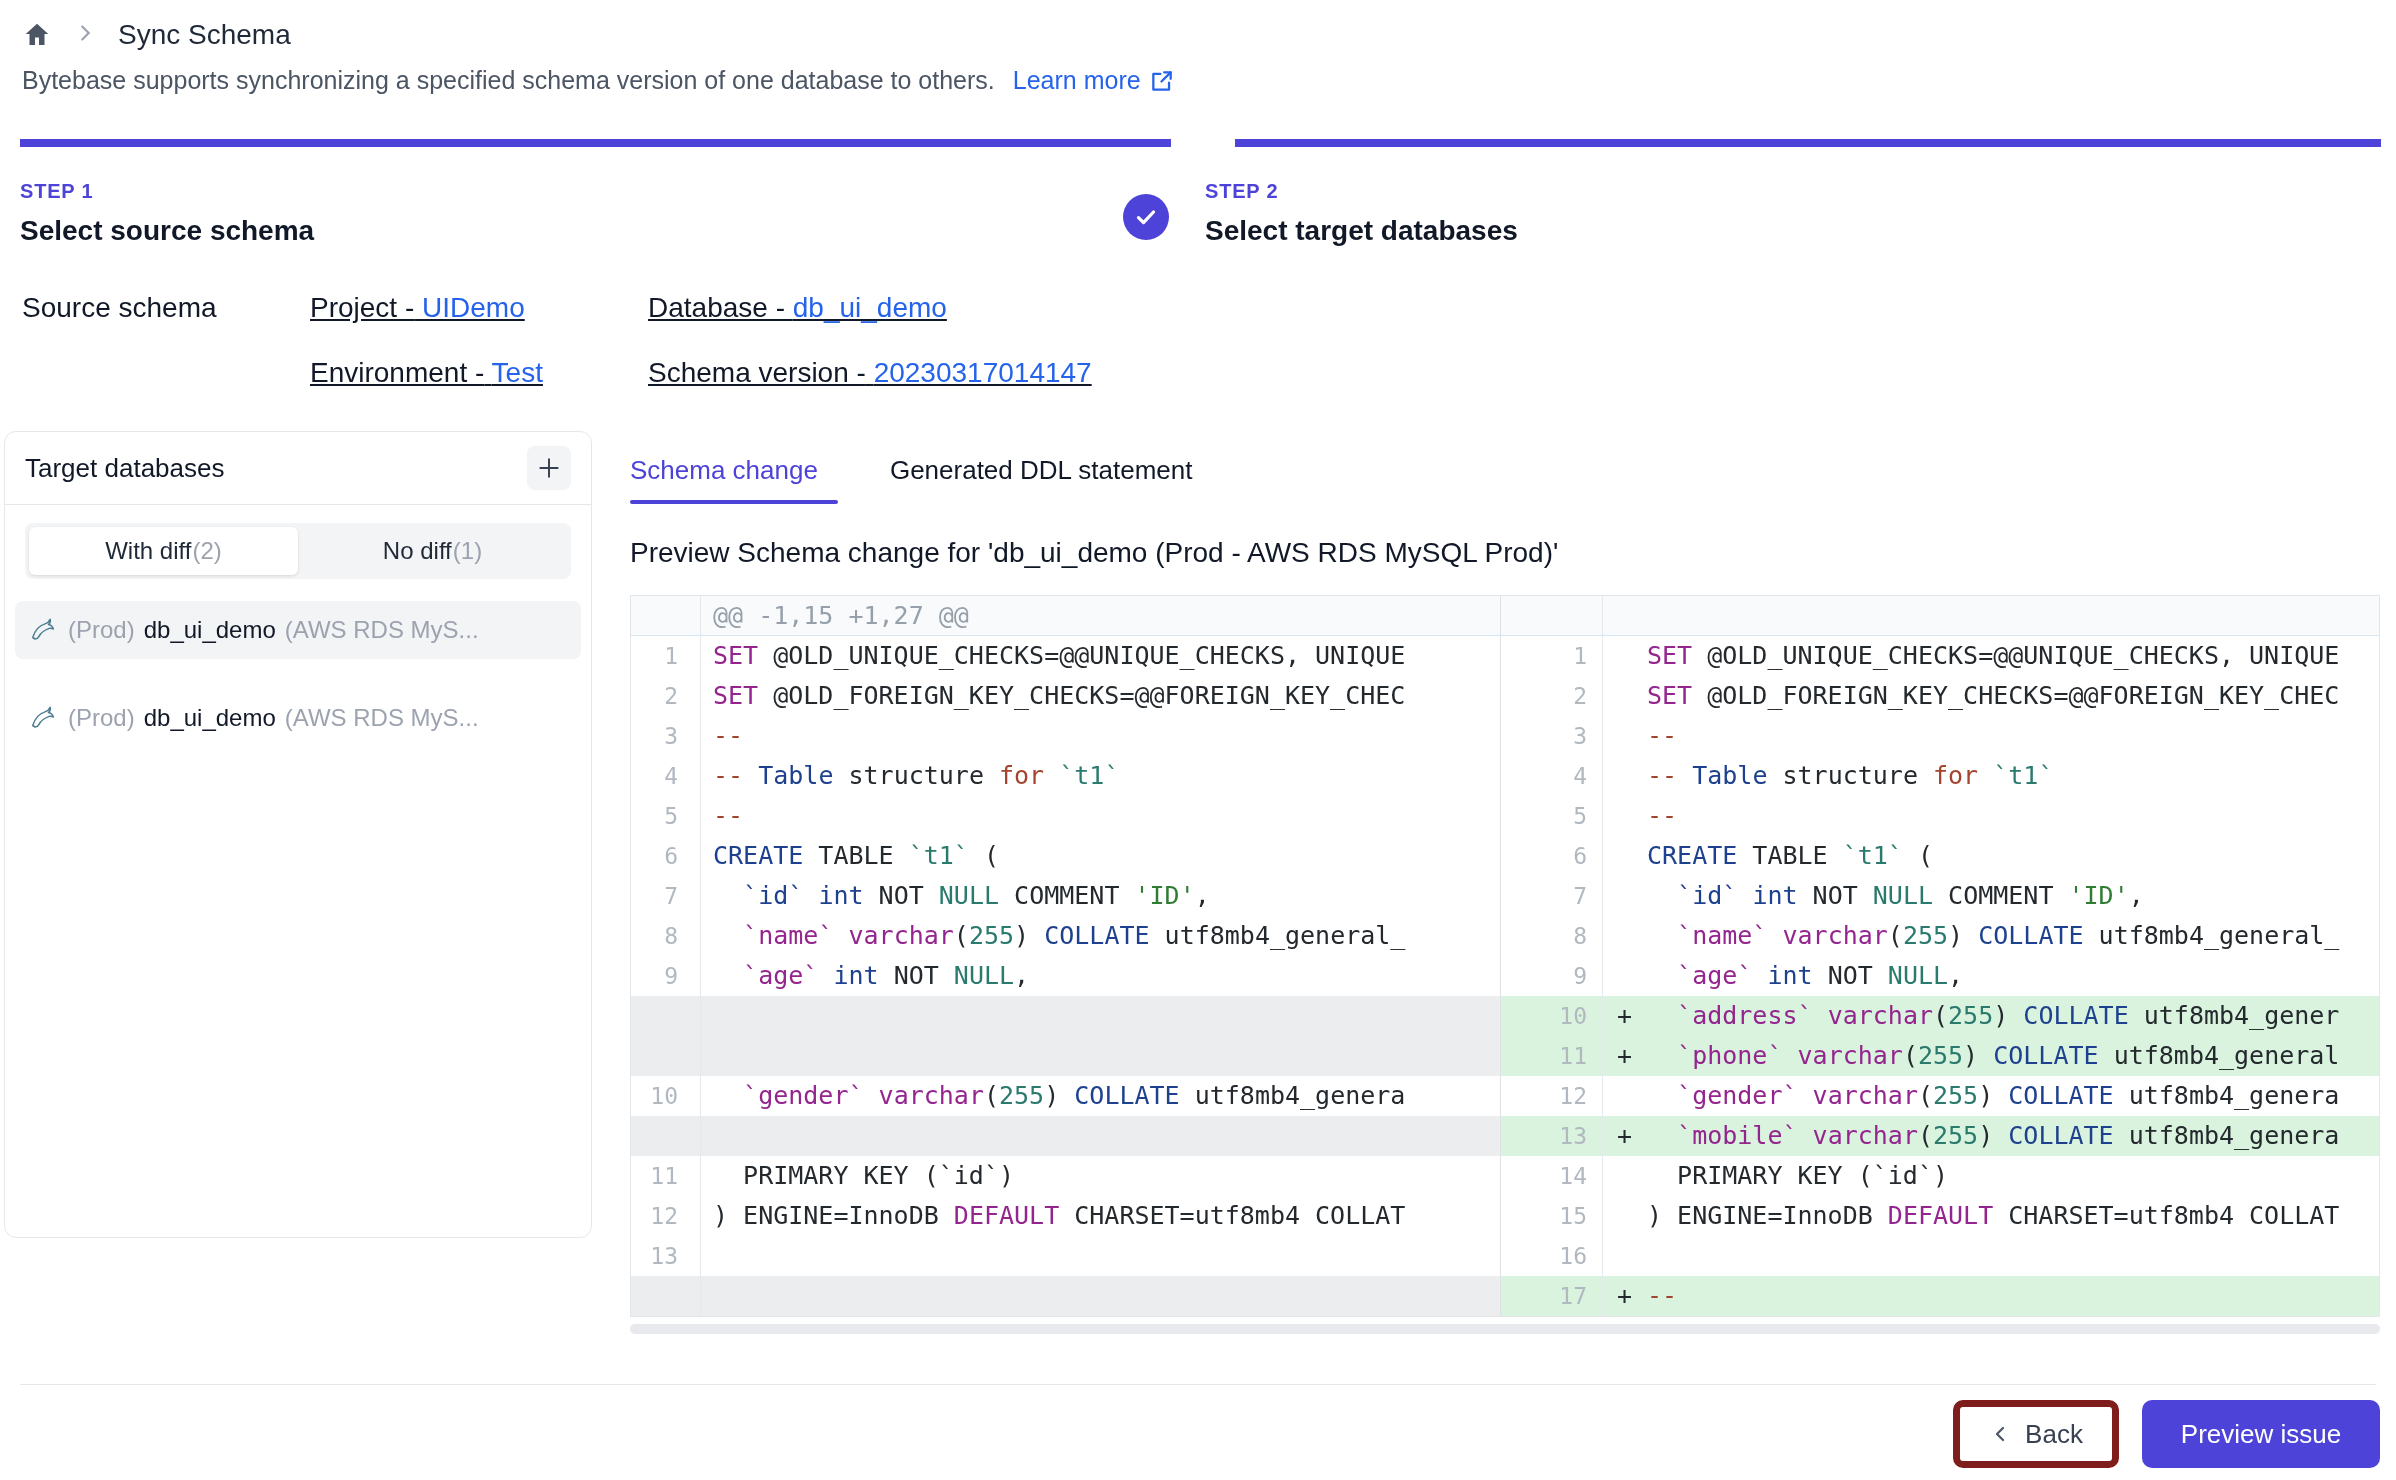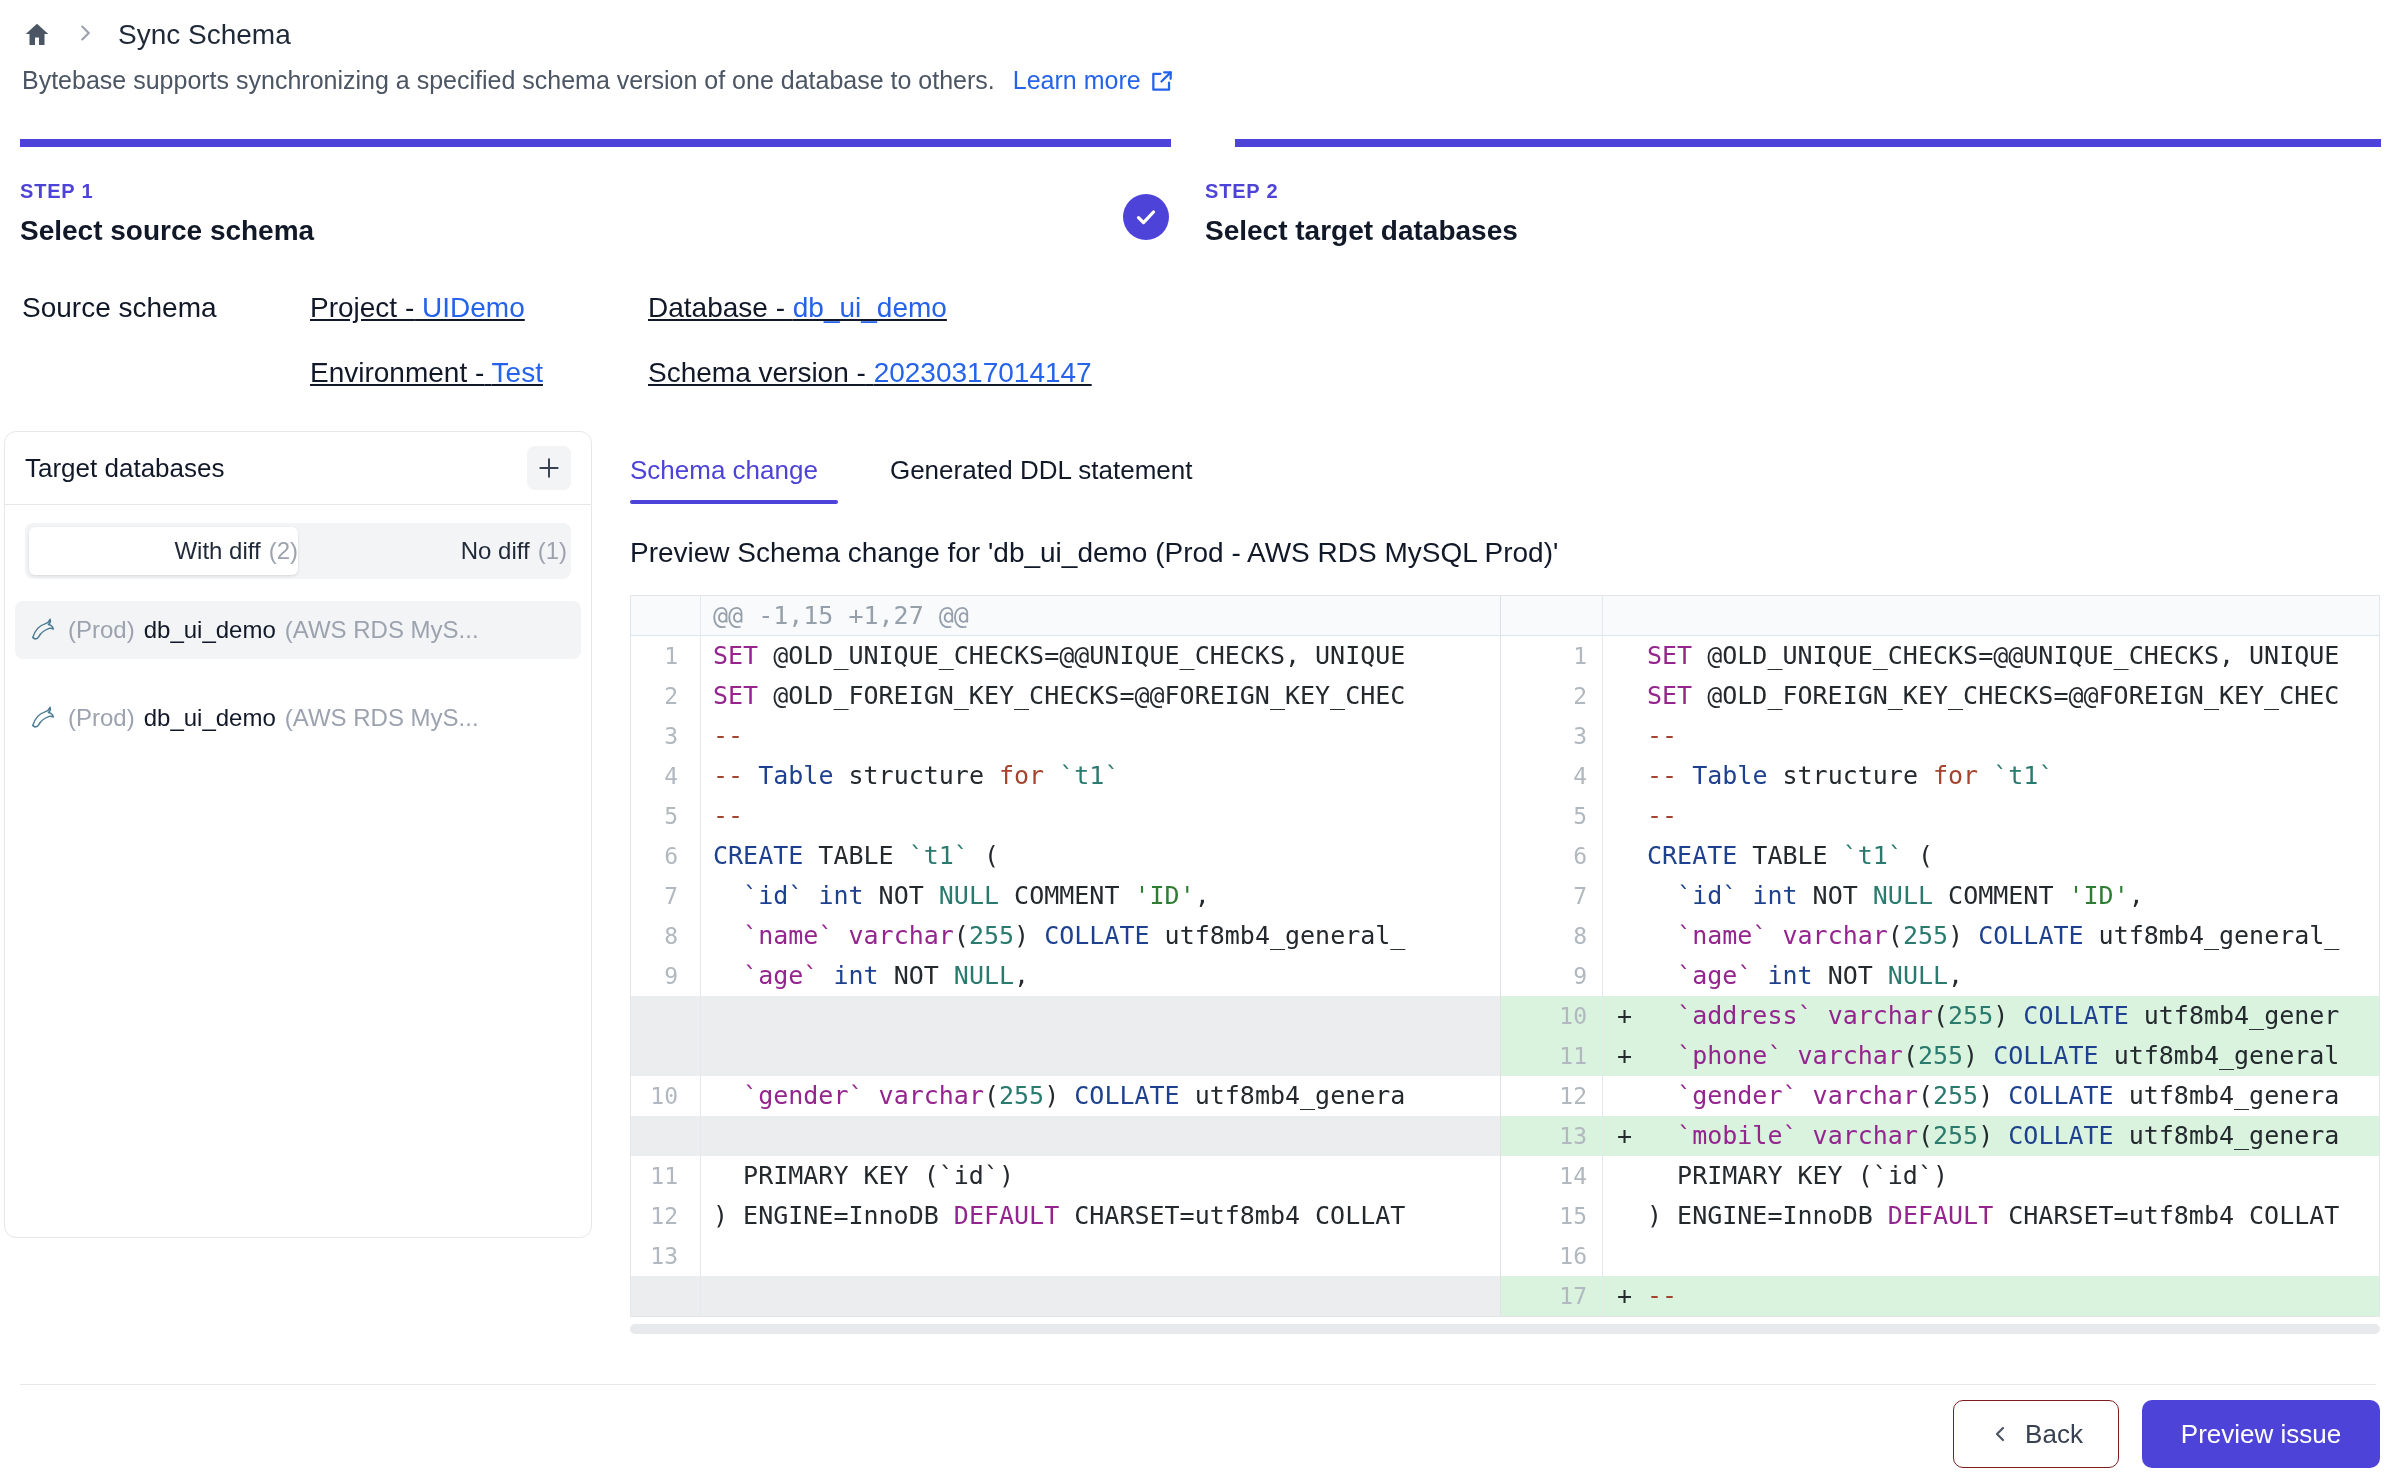--- a/index.html
+++ b/index.html
@@ -49,21 +49,21 @@
   #src-f3{left:648px;top:357px;}
 
   
   #target-panel{left:4px;top:431px;width:588px;height:807px;border:1px solid var(--border);border-radius:12px;background:#fff;}
   .tp-header{height:73px;display:flex;align-items:center;justify-content:space-between;
     padding:0 20px;border-bottom:1px solid var(--border);}
   .tp-header .tp-title{font-size:26px;font-weight:500;color:#111827;}
   .tp-add{width:44px;height:44px;background:#f3f4f6;border:none;border-radius:8px;cursor:pointer;
     display:flex;align-items:center;justify-content:center;}
   .tp-tabs{margin:18px 20px 0 20px;height:56px;background:#f3f4f6;border-radius:8px;display:flex;padding:4px;}
-  .tp-tab{flex:1;display:flex;align-items:center;justify-content:flex-end;gap:8px;font-size:24px;
+  .tp-tab{flex:1;display:flex;align-items:center;justify-content:center;gap:1px;font-size:24px;
     color:#1f2937;border-radius:6px;cursor:pointer;}
   .tp-tab.active{background:#fff;box-shadow:0 1px 3px rgba(0,0,0,.12);}
   .tp-tab .count{color:#9ca3af;}
   .tp-list{padding:22px 10px 0 10px;}
   .tp-item{height:58px;border-radius:8px;display:flex;align-items:center;gap:9px;padding:0 14px;
     font-size:24px;cursor:pointer;white-space:nowrap;overflow:hidden;}
   .tp-item + .tp-item{margin-top:30px;}
   .tp-item.selected{background:#f3f4f6;}
   .tp-item .env,.tp-item .inst{color:#9ca3af;}
   .tp-item .dbname{color:#111827;font-weight:500;}
@@ -90,21 +90,21 @@
   .t-add{background:var(--add-bg);}
   .drow.header .cell{background:#f8fafc;border-bottom:1px solid #d8e6f2;}
   .drow.header .lc{color:#96a0ab;font-size:25px;}
   .tok-d{color:#24292e;} .tok-k{color:#94258e;} .tok-b{color:#1e418f;}
   .tok-t{color:#2a7a6e;} .tok-s{color:#2e7d32;} .tok-c{color:#a3442f;}
 
   #diff-scrollbar{left:630px;top:1324px;width:1750px;height:10px;background:#e7e9ec;border-radius:6px;}
 
   
   #footer-divider{left:20px;top:1384px;width:2356px;height:1px;background:var(--border);}
-  #back-btn{left:1953px;top:1400px;width:166px;height:68px;background:#fff;border:1px solid #7f1d1d;
+  #back-btn{left:1953px;top:1400px;width:166px;height:68px;background:#fff;border:7px solid #7f1d1d;
     border-radius:10px;display:flex;align-items:center;justify-content:center;gap:12px;cursor:pointer;
     font-size:26px;font-weight:500;color:#374151;font-family:"Liberation Sans",sans-serif;}
   #preview-btn{left:2142px;top:1400px;width:238px;height:68px;background:var(--accent);border:none;
     border-radius:10px;display:flex;align-items:center;justify-content:center;cursor:pointer;
     font-size:26px;font-weight:500;color:#fff;font-family:"Liberation Sans",sans-serif;}
 </style>
 </head>
 <body>
 
 <div class="abs" id="breadcrumb">

